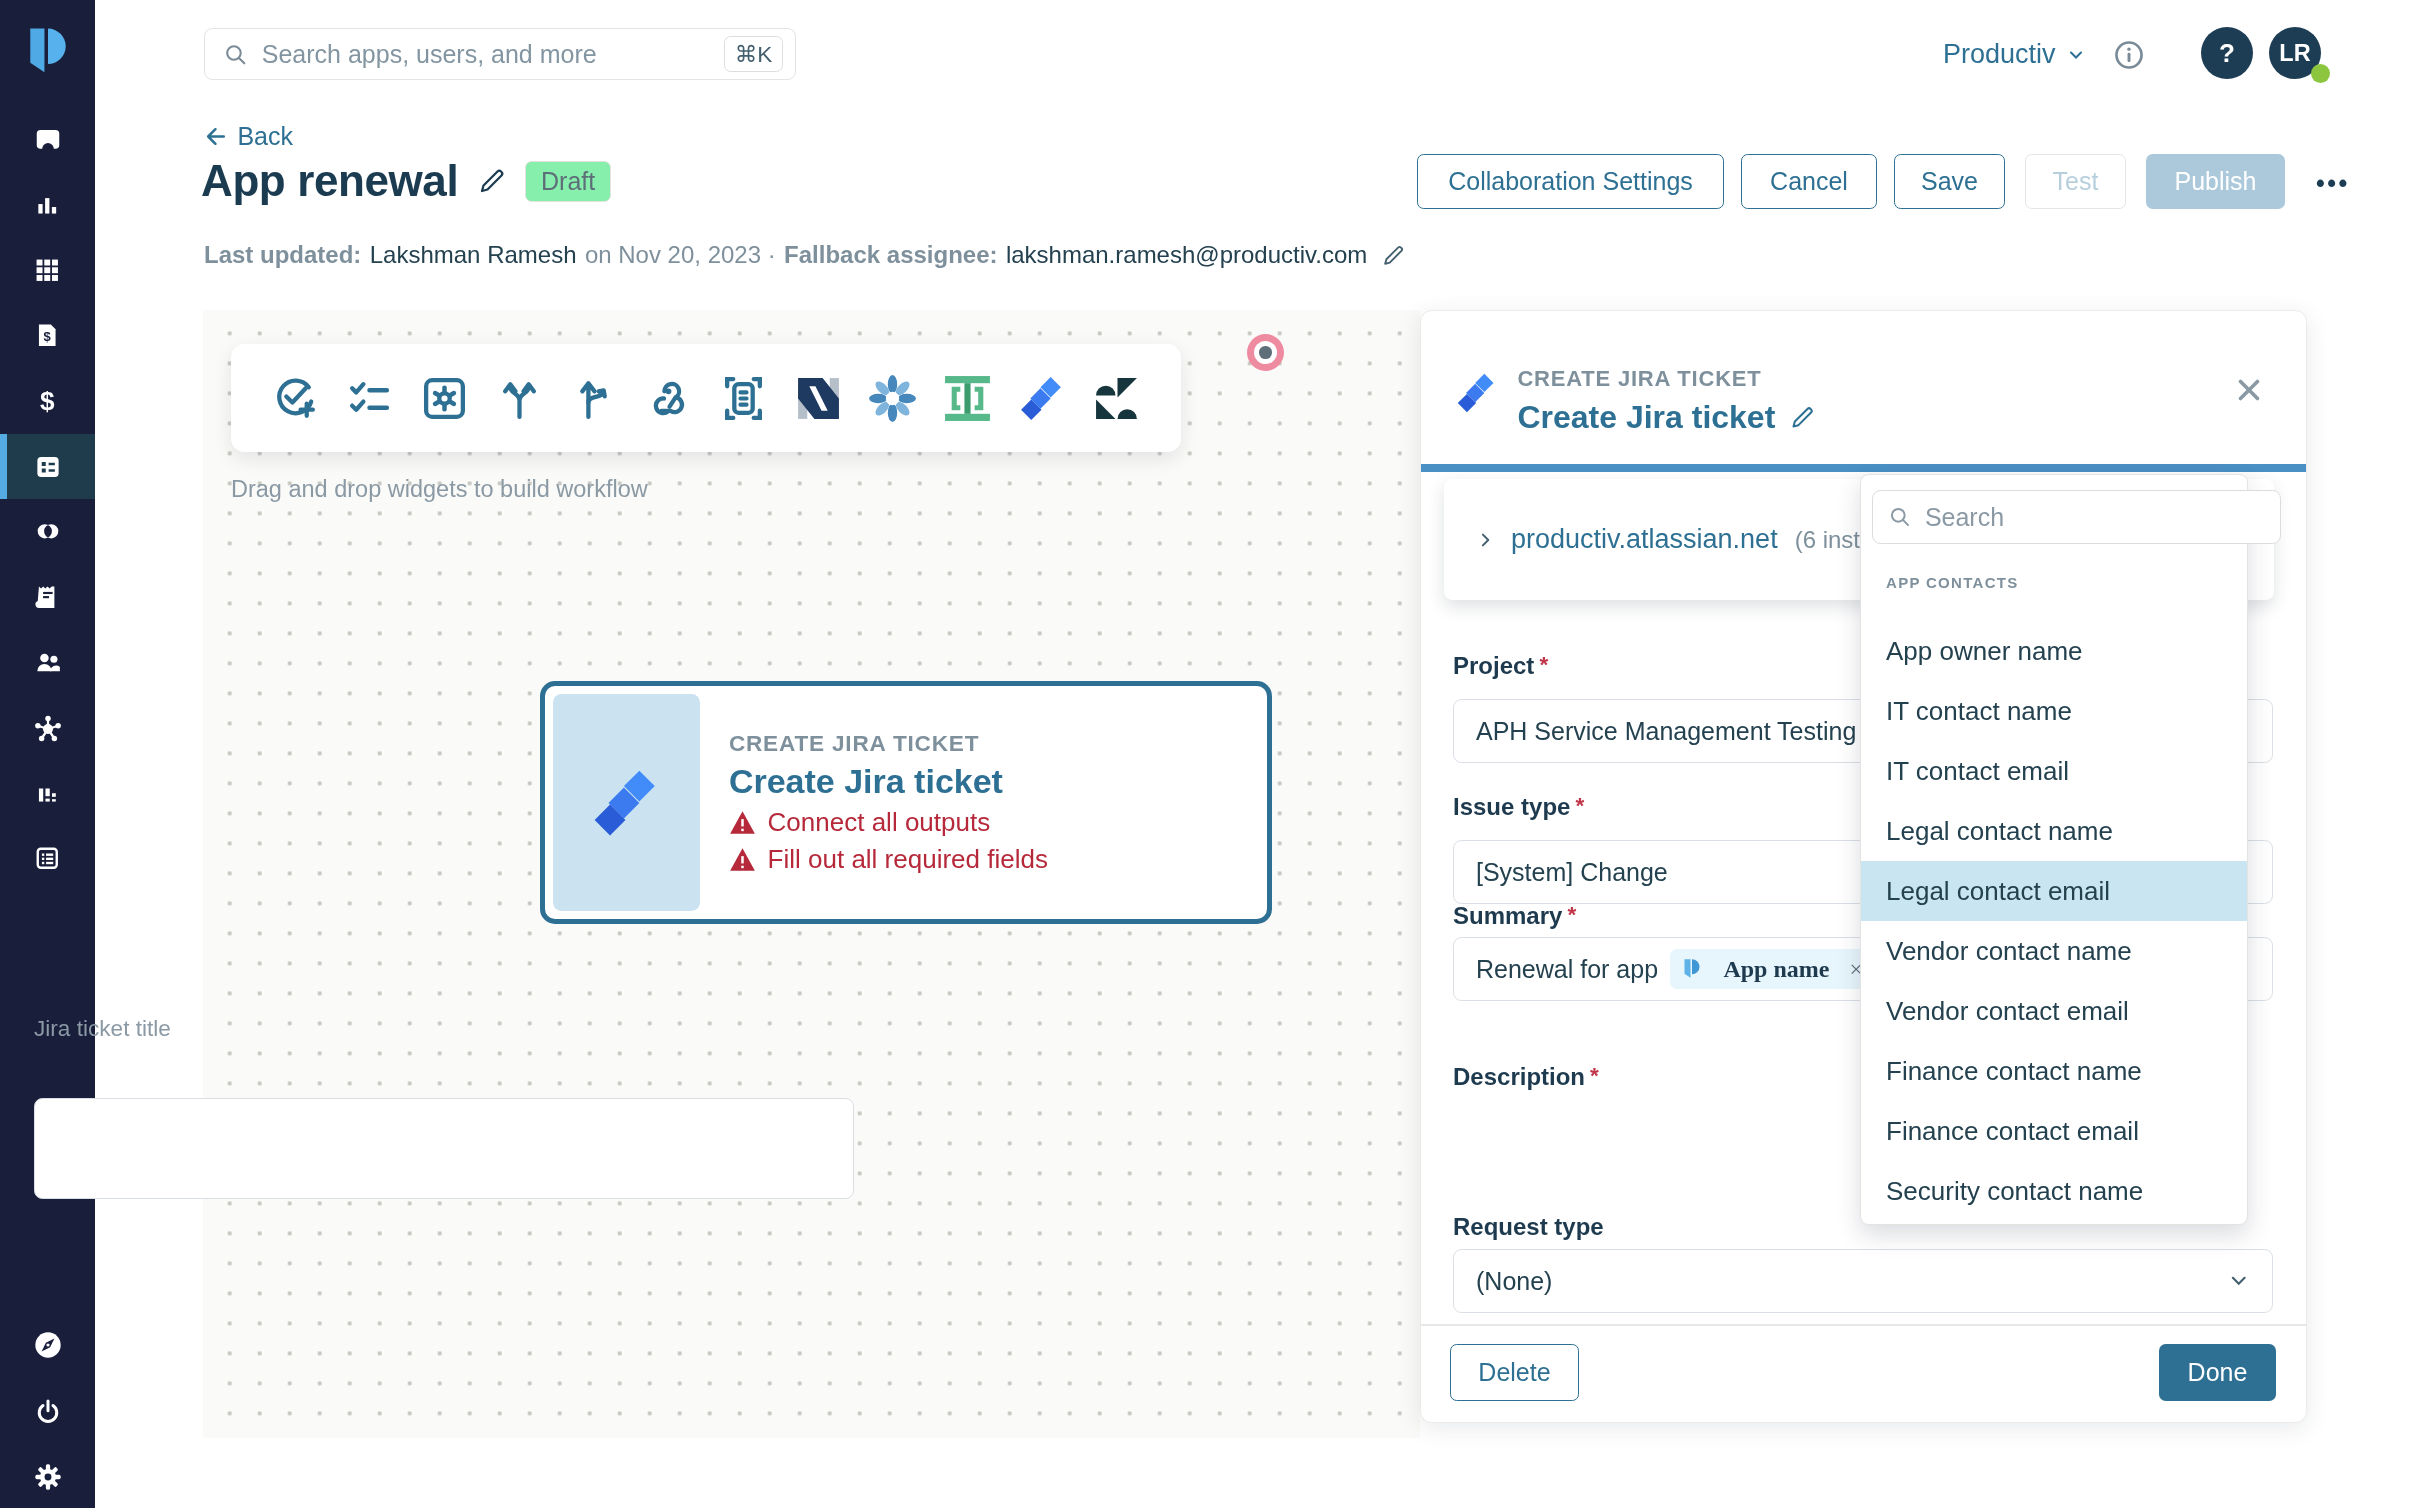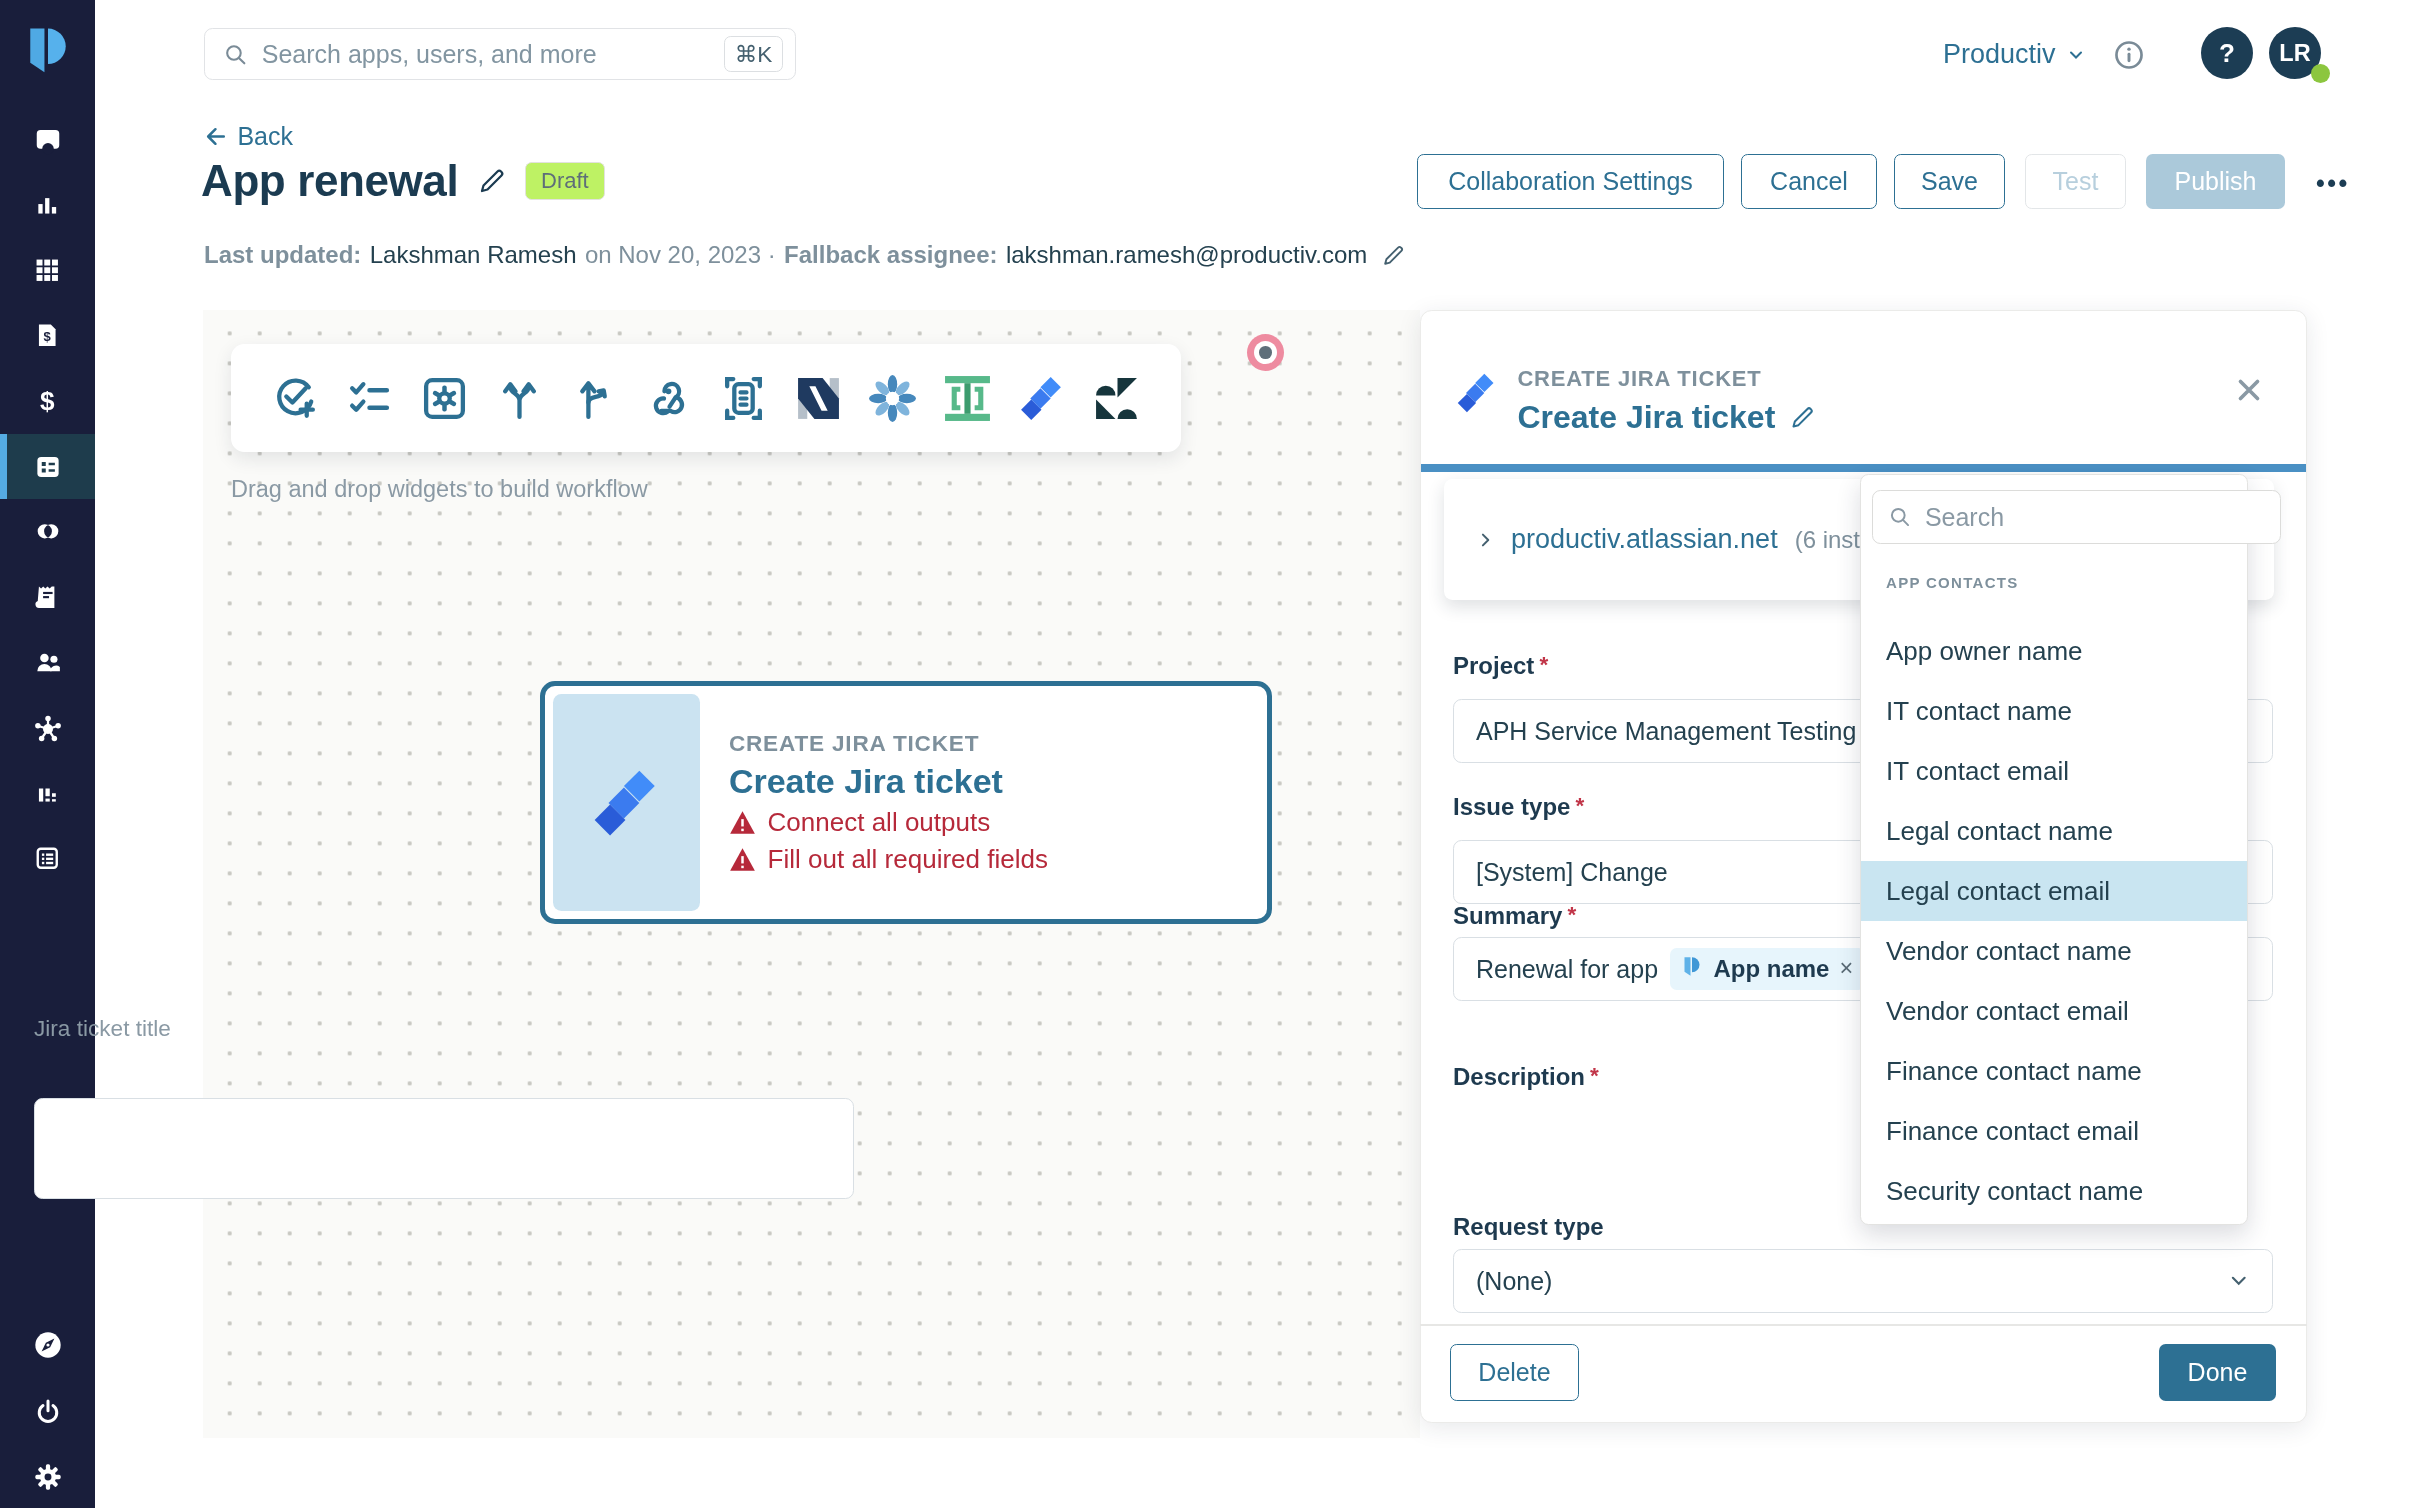--- a/index.html
+++ b/index.html
@@ -36,22 +36,22 @@
   #help-btn { left:2201px; top:27px; font-size:26px; }
   #avatar { left:2269px; top:27px; font-size:23.5px; }
   #status-dot { left:2311px; top:64px; width:19px; height:19px; border-radius:50%;
       background:#8cc63f; }
 
   
   #back-link { left:204px; top:122px; display:flex; align-items:center; gap:8.4px;
       color:#2d7093; font-size:25px; cursor:pointer; }
   #title-row { left:201px; top:156px; display:flex; align-items:center; gap:18.4px; }
   #page-title { font-size:44px; font-weight:800; color:#1b3b51; letter-spacing:-0.4px; }
-  .badge { background:#bef264; border:1.7px solid #e2e2de; border-radius:6.7px;
-      padding:5px 15px; font-size:22px; color:#5e6e79; }
+  .badge { background:#86efac; border:1.7px solid #e2e2de; border-radius:6.7px;
+      padding:5px 15px; font-size:25px; color:#5e6e79; }
   #meta-row { left:204px; top:241px; display:flex; align-items:center; gap:8.4px;
       font-size:24px; }
   .meta-label { color:#7e909c; font-weight:bold; }
   .meta-value { color:#24414f; }
   .meta-mid { color:#7e909c; }
 
   .btn { position:absolute; height:55px; border-radius:6.7px; background:#fff;
       border:1.7px solid #2d7093; color:#2d7093; font-size:25px; font-family:inherit;
       cursor:pointer; display:flex; align-items:center; justify-content:center; }
   #btn-collab { left:1417px; top:154px; width:307px; }
@@ -116,22 +116,22 @@
   input.f-input { display:block; line-height:60px; }
   #lbl-project { top:652px; } #in-project { top:699px; }
   #lbl-issue { top:793px; } #in-issue { top:840px; }
   #lbl-summary { top:902px; } #in-summary { top:937px; gap:11.7px; }
   #summary-helper { position:absolute; left:34px; top:1016px; font-size:22.6px; color:#8a99a4; }
   #lbl-desc { top:1063px; }
   #in-desc { position:absolute; left:34px; top:1098px; width:820px; height:101px;
       border:1.7px solid #d9dfe4; border-radius:8.4px; resize:none; font-family:inherit;
       font-size:25px; padding:15px 22px; color:#24414f; outline:none; }
   #lbl-request { top:1213px; } #in-request { top:1249px; justify-content:space-between; cursor:pointer; }
-  .chip { display:inline-flex; align-items:flex-start; gap:10px; background:#e7f5fc;
-      border-radius:6.7px; padding:6.7px 11.7px; }
+  .chip { display:inline-flex; align-items:center; gap:20px; background:#e7f5fc;
+      border-radius:6.7px; padding:6.7px 11.7px;font-family:Liberation Serif, serif; }
   .chip-text { font-size:24px; font-weight:bold; color:#1e3a4f; }
   .chip-x { font-size:23.5px; color:#5a6b76; cursor:pointer; }
 
   #btn-delete { left:1450px; top:1344px; width:129px; height:57px; }
   #btn-done { left:2159px; top:1344px; width:117px; height:57px; border:none;
       background:#2d7093; color:#fff; }
 
   
   #dropdown { left:1860px; top:474px; width:388px; height:751px; background:#fff;
       border:0.8px solid #e3e3e1; border-radius:8.4px;

